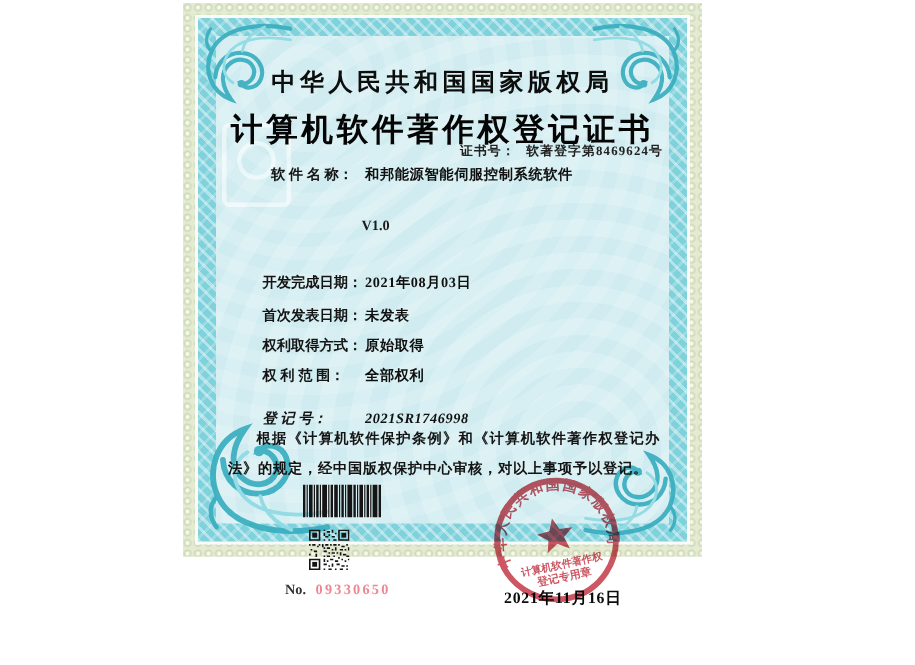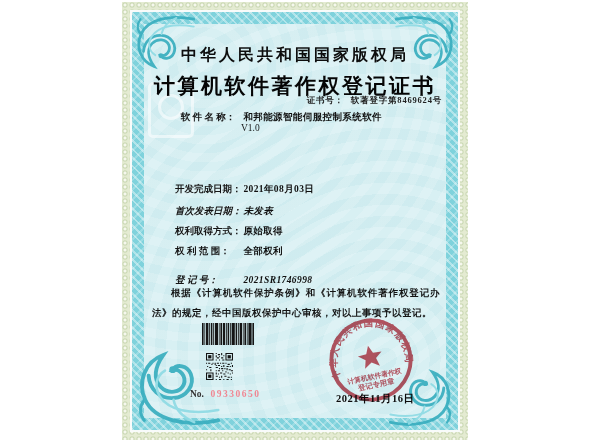--- a/index.html
+++ b/index.html
@@ -1,21 +1,21 @@
 <!DOCTYPE html>
 <html><head>
 <meta charset="utf-8">
 <style>
   html,body{margin:0;padding:0;}
   .page{
     position:relative;width:610px;height:443px;background:#ffffff;overflow:hidden;
     font-family:"Liberation Serif","DejaVu Serif",serif;color:#1a1a1a;
   }
   .cert{
-    position:absolute;left:122px;top:2px;width:346px;height:438px;
+    position:absolute;left:122px;top:2px;width:346px;height:369px;
     background-color:#dfe6cc;
     background-image:radial-gradient(circle at 3px 3px,#f6f8ee 1px,#c9d7b2 2px,#e4ebd2 3.2px);
     background-size:7px 7px;
   }
   .white-gap{position:absolute;inset:8px;background:#f8fbfa;}
   .cyan-band{
     position:absolute;inset:10px;background-color:#7fd2dc;
     background-image:
       repeating-linear-gradient(45deg,rgba(255,255,255,.40) 0 2px,rgba(255,255,255,0) 2px 6px),
       repeating-linear-gradient(-45deg,rgba(255,255,255,.22) 0 2px,rgba(255,255,255,0) 2px 7px);
@@ -34,21 +34,21 @@
 
   .abs{position:absolute;z-index:3;}
   .issuer{left:0;right:0;top:43px;text-align:center;font-size:16px;font-weight:700;letter-spacing:3px;color:#0d0d0d;}
   .cert-title{left:0;right:0;top:70px;text-align:center;font-size:21px;font-weight:700;letter-spacing:2.5px;color:#050505;}
   .cert-no{right:26px;top:93px;font-size:8.5px;font-weight:700;letter-spacing:.8px;color:#222;}
   .cert-no .num{margin-left:7px;}
 
   .row{left:53px;font-size:9.5px;line-height:12px;white-space:nowrap;}
   .row .label{display:inline-block;width:66px;font-weight:700;color:#151515;}
   .row .value{font-weight:700;letter-spacing:.4px;color:#101010;}
-  .version-line{left:119px;font-size:9.5px;font-weight:400;}
+  .version-line{left:119px;font-size:9.5px;font-weight:700;margin-top:23px;}
 
   .statement{
     left:30px;top:281px;width:288px;font-size:9.5px;line-height:20px;
     text-indent:2em;text-align:justify;letter-spacing:.5px;font-weight:600;color:#141414;
   }
 
   .barcode{left:80px;top:321px;width:53px;height:22px;}
   .qr{left:84px;top:351px;width:27px;height:27px;}
   .serial{left:68px;top:387px;font-size:9.5px;white-space:nowrap;}
   .serial .prefix{font-weight:700;color:#333;}
@@ -118,21 +118,21 @@
 
     <div class="abs row" style="top:109px;text-align:center;">
       <span class="label">软 件 名 称：</span>
       <span class="value">和邦能源智能伺服控制系统软件</span>
     </div>
     <div class="abs version-line" style="top:121px;">V1.0</div>
     <div class="abs row" style="top:181px;">
       <span class="label">开发完成日期：</span>
       <span class="value">2021年08月03日</span>
     </div>
-    <div class="abs row" style="top:203px;font-style:italic;">
+    <div class="abs row" style="top:203px;">
       <span class="label">首次发表日期：</span>
       <span class="value">未发表</span>
     </div>
     <div class="abs row" style="top:223px;">
       <span class="label">权利取得方式：</span>
       <span class="value">原始取得</span>
     </div>
     <div class="abs row" style="top:243px;">
       <span class="label">权 利 范 围：</span>
       <span class="value">全部权利</span>

